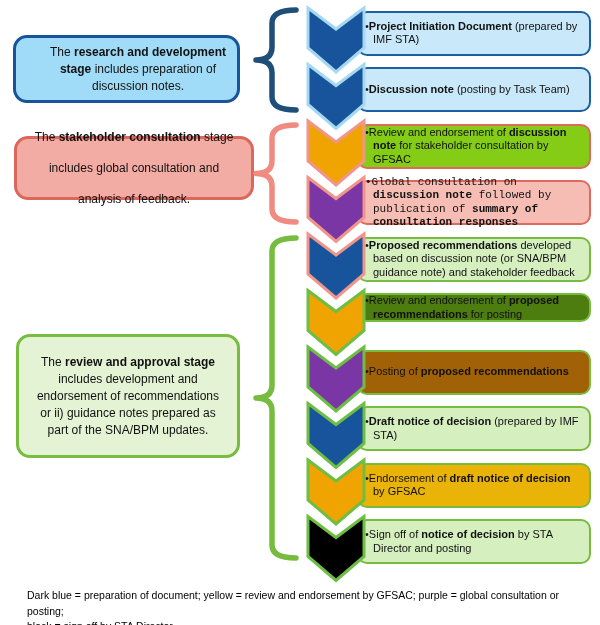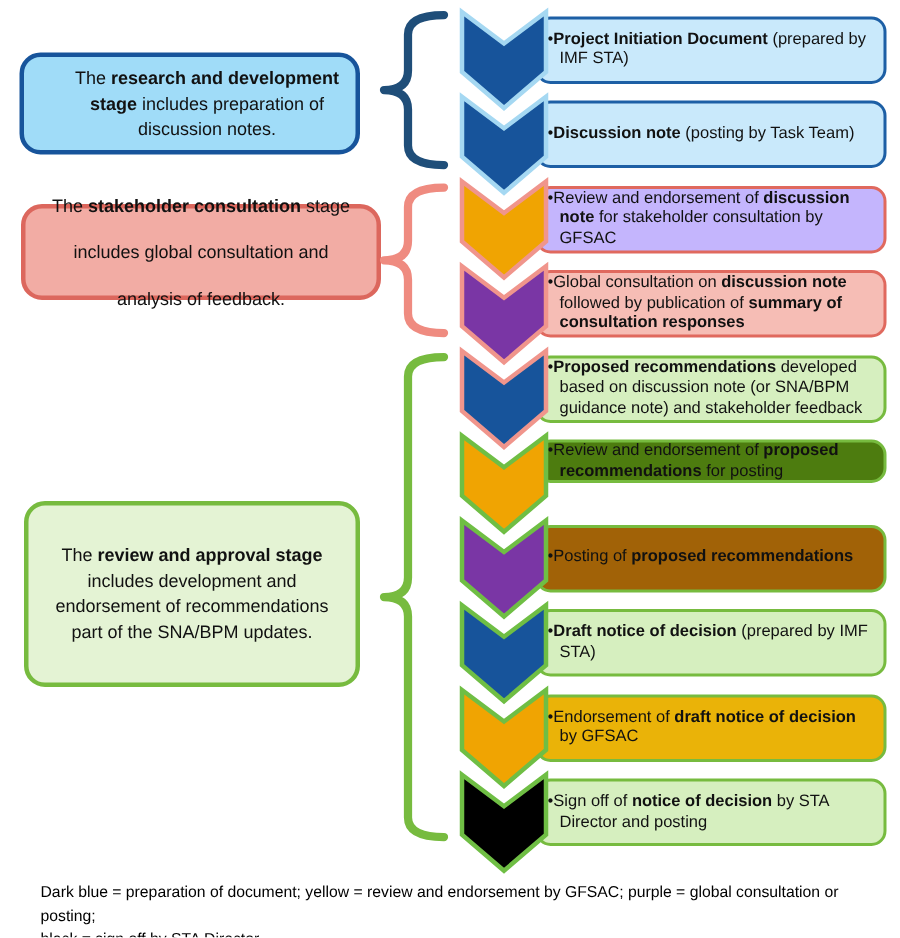--- a/index.html
+++ b/index.html
@@ -40,34 +40,35 @@
       </div>
       <div class="stage-box" style="left: 14px; top: 136px; width: 240px; height: 64px; background: rgb(242, 172, 164); border-color: rgb(220, 103, 93); gap: 14px;">
         <div><span>The </span><span class="b">stakeholder consultation</span><span> stage</span></div>
         <div><span>includes global consultation and</span></div>
         <div><span>analysis of feedback.</span></div>
       </div>
       <div class="stage-box" style="left: 16px; top: 334px; width: 224px; height: 124px; background: rgb(228, 243, 212); border-color: rgb(119, 187, 63);">
         <div><span>The </span><span class="b">review and approval stage</span></div>
         <div><span>includes development and</span></div>
         <div><span>endorsement of recommendations</span></div>
+        <div><span>or ii) guidance notes prepared as</span></div>
         <div><span>part of the SNA/BPM updates.</span></div>
       </div>
     </div>
   <div id="step-layer">
       <div class="step-box" style="left: 357px; top: 10.5px; width: 234px; height: 45px; background: rgb(201, 233, 251); border-color: rgb(29, 95, 165);">
         <div class="step-text"><span>•</span><span class="b">Project Initiation Document</span><span> (prepared by IMF STA)</span></div>
       </div>
       <div class="step-box" style="left: 357px; top: 67px; width: 234px; height: 45px; background: rgb(201, 233, 251); border-color: rgb(29, 95, 165);">
         <div class="step-text"><span>•</span><span class="b">Discussion note</span><span> (posting by Task Team)</span></div>
       </div>
-      <div class="step-box" style="left: 357px; top: 123.5px; width: 234px; height: 45px; background: #c4b5fd; border-color: rgb(224, 105, 94);">
+      <div class="step-box" style="left: 357px; top: 123.5px; width: 234px; height: 45px; background: #84cc16; border-color: rgb(224, 105, 94);">
         <div class="step-text"><span>•</span><span>Review and endorsement of </span><span class="b">discussion note</span><span> for stakeholder consultation by GFSAC</span></div>
       </div>
-      <div class="step-box" style="left: 357px; top: 180px; width: 234px; height: 45px; background: rgb(246, 189, 181); border-color: rgb(224, 105, 94);">
+      <div class="step-box" style="left: 357px; top: 180px; width: 234px; height: 45px; background: rgb(246, 189, 181); border-color: rgb(224, 105, 94); font-family: Liberation Mono, monospace;">
         <div class="step-text"><span>•</span><span>Global consultation on </span><span class="b">discussion note</span><span> followed by publication of </span><span class="b">summary of consultation responses</span></div>
       </div>
       <div class="step-box" style="left: 357px; top: 236.5px; width: 234px; height: 45px; background: rgb(214, 239, 191); border-color: rgb(119, 187, 63);">
         <div class="step-text"><span>•</span><span class="b">Proposed recommendations</span><span> developed based on discussion note (or SNA/BPM guidance note) and stakeholder feedback</span></div>
       </div>
       <div class="step-box" style="left: 357px; top: 293px; width: 234px; height: 29px; background: #4d7c0f; border-color: rgb(119, 187, 63);">
         <div class="step-text"><span>•</span><span>Review and endorsement of </span><span class="b">proposed recommendations</span><span> for posting</span></div>
       </div>
       <div class="step-box" style="left: 357px; top: 349.5px; width: 234px; height: 45px; background: #a16207; border-color: rgb(119, 187, 63);">
         <div class="step-text"><span>•</span><span>Posting of </span><span class="b">proposed recommendations</span></div>

